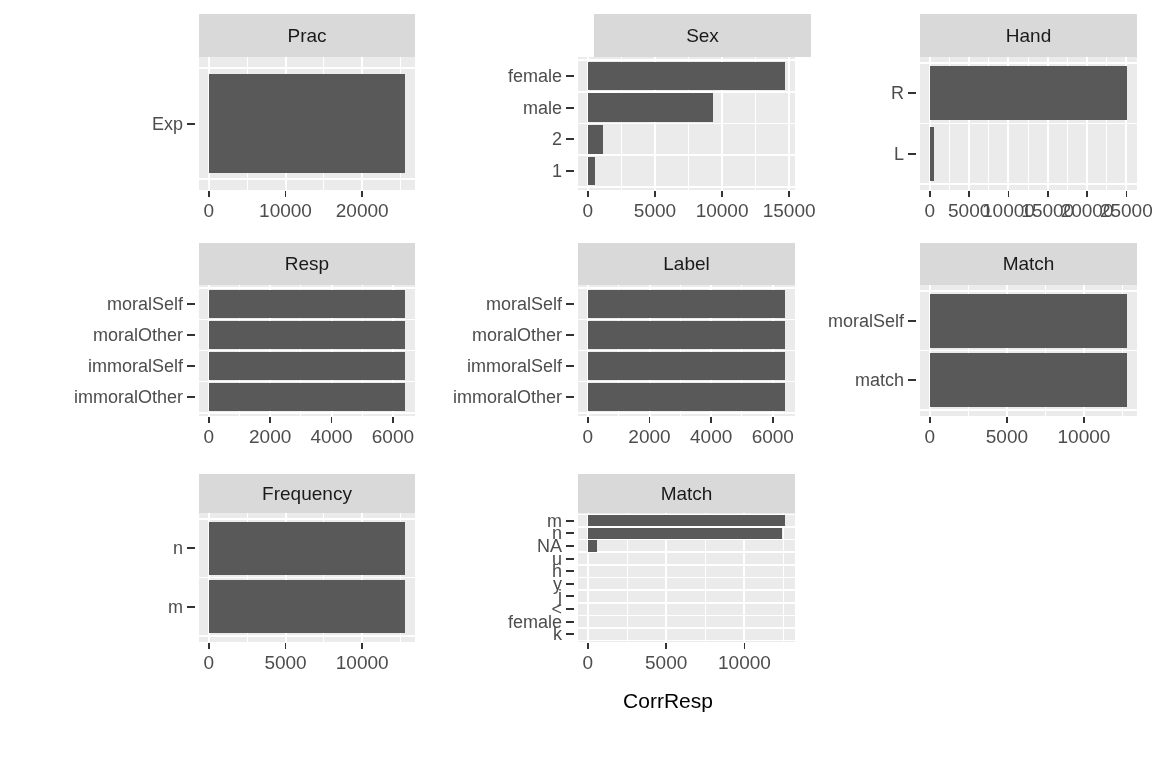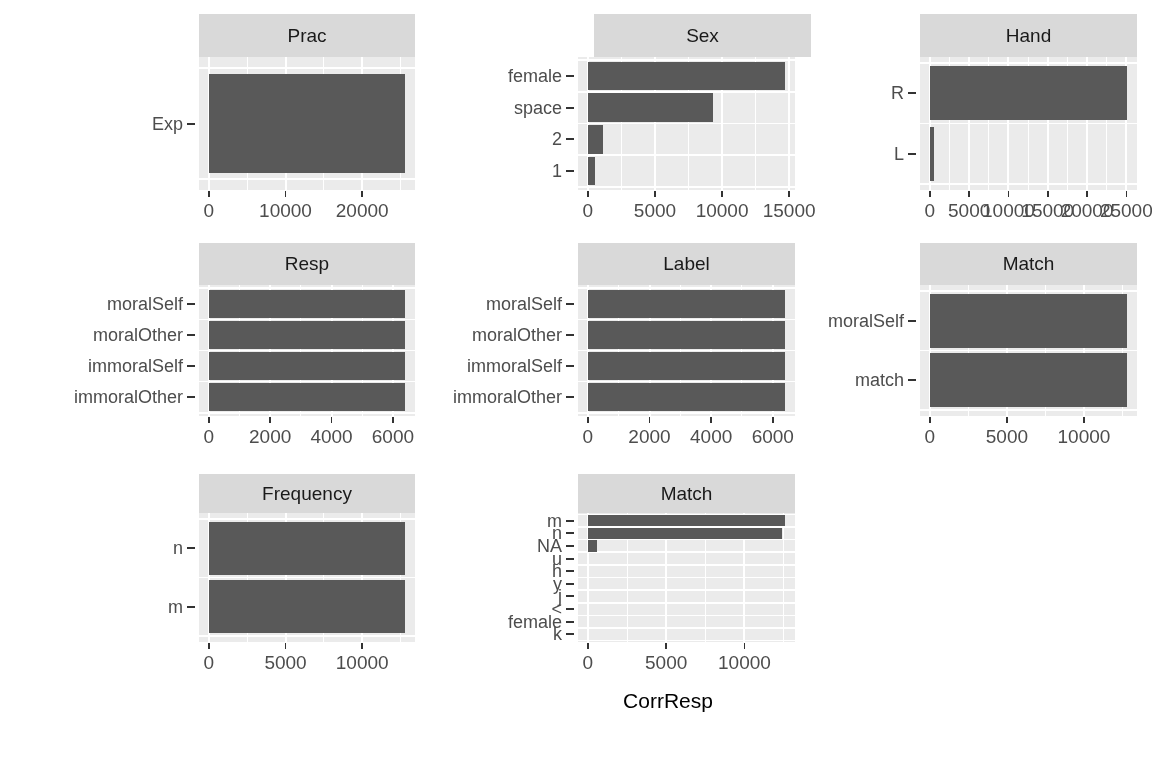--- a/index.html
+++ b/index.html
@@ -70,21 +70,21 @@
         <div style="position: absolute; left: 0px; width: 217px; height: 1.5px; top: 65.75px; background: rgb(255, 255, 255);"></div>
         <div style="position: absolute; left: 0px; width: 217px; height: 1.5px; top: 97.4167px; background: rgb(255, 255, 255);"></div>
         <div style="position: absolute; left: 0px; width: 217px; height: 1.5px; top: 129.083px; background: rgb(255, 255, 255);"></div>
         <div style="position: absolute; left: 9.86364px; width: 197.273px; top: 4.75px; height: 28.5px; background: rgb(89, 89, 89);"></div>
         <div style="position: absolute; left: 9.86364px; width: 124.805px; top: 36.4167px; height: 28.5px; background: rgb(89, 89, 89);"></div>
         <div style="position: absolute; left: 9.86364px; width: 14.7619px; top: 68.0833px; height: 28.5px; background: rgb(89, 89, 89);"></div>
         <div style="position: absolute; left: 9.86364px; width: 6.70996px; top: 99.75px; height: 28.5px; background: rgb(89, 89, 89);"></div>
       </div>
       <div style="position: absolute; left: 0px; width: 562px; top: 65px; text-align: right; font-size: 18px; color: rgb(77, 77, 77); line-height: 22px; white-space: nowrap;">female</div>
       <div style="position: absolute; left: 566px; width: 8px; height: 2px; top: 75px; background: rgb(51, 51, 51);"></div>
-      <div style="position: absolute; left: 0px; width: 562px; top: 96.6667px; text-align: right; font-size: 18px; color: rgb(77, 77, 77); line-height: 22px; white-space: nowrap;">space</div>
+      <div style="position: absolute; left: 0px; width: 562px; top: 96.6667px; text-align: right; font-size: 18px; color: rgb(77, 77, 77); line-height: 22px; white-space: nowrap;">male</div>
       <div style="position: absolute; left: 566px; width: 8px; height: 2px; top: 106.667px; background: rgb(51, 51, 51);"></div>
       <div style="position: absolute; left: 0px; width: 562px; top: 128.333px; text-align: right; font-size: 18px; color: rgb(77, 77, 77); line-height: 22px; white-space: nowrap;">2</div>
       <div style="position: absolute; left: 566px; width: 8px; height: 2px; top: 138.333px; background: rgb(51, 51, 51);"></div>
       <div style="position: absolute; left: 0px; width: 562px; top: 160px; text-align: right; font-size: 18px; color: rgb(77, 77, 77); line-height: 22px; white-space: nowrap;">1</div>
       <div style="position: absolute; left: 566px; width: 8px; height: 2px; top: 170px; background: rgb(51, 51, 51);"></div>
       <div style="position: absolute; left: 587.114px; width: 1.5px; height: 6px; top: 191px; background: rgb(51, 51, 51);"></div>
       <div style="position: absolute; left: 542.864px; width: 90px; top: 200px; text-align: center; font-size: 19px; color: rgb(77, 77, 77); line-height: 22px;">0</div>
       <div style="position: absolute; left: 654.213px; width: 1.5px; height: 6px; top: 191px; background: rgb(51, 51, 51);"></div>
       <div style="position: absolute; left: 609.963px; width: 90px; top: 200px; text-align: center; font-size: 19px; color: rgb(77, 77, 77); line-height: 22px;">5000</div>
       <div style="position: absolute; left: 721.313px; width: 1.5px; height: 6px; top: 191px; background: rgb(51, 51, 51);"></div>

